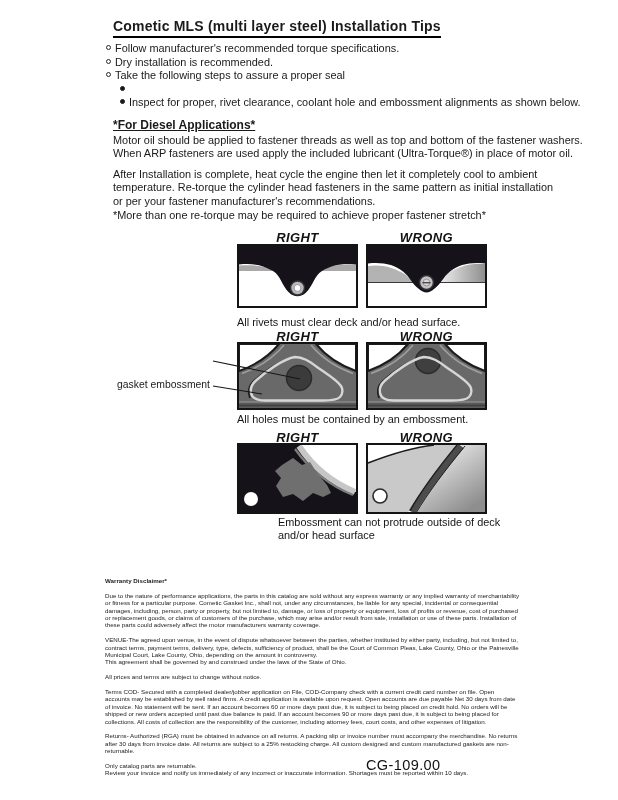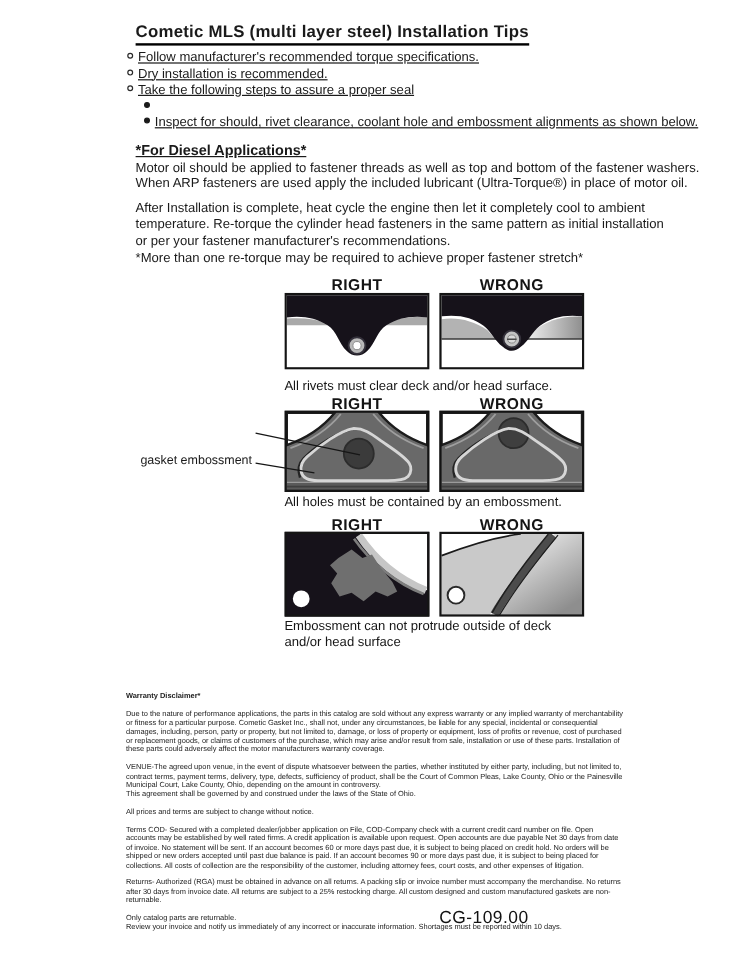--- a/index.html
+++ b/index.html
@@ -5,34 +5,34 @@
   html,body{margin:0;padding:0;background:#ffffff;}
   .page{
     position:relative;width:618px;height:800px;background:#ffffff;overflow:hidden;
     font-family:"Liberation Sans","DejaVu Sans",sans-serif;color:#1a1a1a;
   }
   .title{
     position:absolute;left:113px;top:18px;margin:0;
     font-size:14px;font-weight:bold;letter-spacing:0.2px;
     border-bottom:2px solid #000;padding-bottom:2px;display:inline-block;
   }
-  .bullets{position:absolute;left:106px;top:42px;width:470px;font-size:10.9px;line-height:13.5px;text-decoration:underline;}
+  .bullets{position:absolute;left:106px;top:42px;width:470px;font-size:10.9px;line-height:13.5px;}
   .b{white-space:nowrap;}
   .b.sub{padding-left:14px;}
   .bm{display:inline-block;width:3px;height:3px;border:1px solid #2a2a2a;border-radius:50%;
       margin-right:4px;vertical-align:2px;background:transparent;}
   .bm.filled{background:#1a1a1a;border-color:#1a1a1a;}
   .diesel-h{position:absolute;left:113px;top:118px;margin:0;font-size:12px;font-weight:bold;text-decoration:underline;}
   .para{position:absolute;left:113px;font-size:10.9px;line-height:13.4px;white-space:nowrap;}
   .p1{top:134px;}
   .p2{top:168px;}
   .note{top:209px;}
 
   .dlabel{position:absolute;width:121px;text-align:center;font-size:13px;font-weight:bold;
-          letter-spacing:0.4px;color:#141414;}
+          letter-spacing:0.4px;color:#141414;font-style:italic;}
   .dbox{position:absolute;width:121px;display:block;}
   .caption{position:absolute;left:237px;font-size:10.9px;line-height:13px;color:#161616;}
 
   .ann{position:absolute;left:95px;width:115px;text-align:right;font-size:10.4px;line-height:12.4px;}
   .ann1{top:345px;}
   .ann2{top:379px;}
   .row2-overlay{position:absolute;left:110px;top:340px;pointer-events:none;}
 
   .warranty{position:absolute;left:105px;top:577px;width:415px;font-size:6.2px;line-height:7.4px;color:#222;}
   .w-h{font-weight:bold;margin-bottom:7.4px;}
@@ -44,21 +44,21 @@
 
 <div class="page">
 
   <h1 class="title">Cometic MLS (multi layer steel) Installation Tips</h1>
 
   <div class="bullets">
     <div class="b"><span class="bm"></span><span>Follow manufacturer's recommended torque specifications.</span></div>
     <div class="b"><span class="bm"></span><span>Dry installation is recommended.</span></div>
     <div class="b"><span class="bm"></span><span>Take the following steps to assure a proper seal</span></div>
     <div class="b sub"><span class="bm filled"></span></div>
-    <div class="b sub"><span class="bm filled"></span><span>Inspect for should, rivet clearance, coolant hole and embossment alignments as shown below.</span></div>
+    <div class="b sub"><span class="bm filled"></span><span>Inspect for proper, rivet clearance, coolant hole and embossment alignments as shown below.</span></div>
   </div>
 
   <h2 class="diesel-h">*For Diesel Applications*</h2>
 
   <div class="para p2">
     <div>After Installation is complete, heat cycle the engine then let it completely cool to ambient</div>
     <div>temperature. Re-torque the cylinder head fasteners in the same pattern as initial installation</div>
     <div>or per your fastener manufacturer's recommendations.</div>
   </div>
 
@@ -168,21 +168,21 @@
     <path d="M2,20 C28,10 50,4 68,2 L92,2 C72,26 52,50 42,70 L2,70 Z" fill="#c9c9c9"></path>
     <path d="M2,20 C28,10 50,4 68,2" stroke="#1a1a1a" stroke-width="1.4" fill="none"></path>
     <path d="M96,2 L119,2 L119,70 L48,70 C58,48 76,24 96,2 Z" fill="url(#g3w)"></path>
     <path d="M95,3 C75,27 57,50 46,69" stroke="#4c4c4c" stroke-width="7" fill="none"></path>
     <path d="M91,2 C72,25 55,48 44,68" stroke="#1f1f1f" stroke-width="1.2" fill="none"></path>
     <path d="M99,3 C80,26 62,50 50,70" stroke="#1f1f1f" stroke-width="1" fill="none"></path>
     <circle cx="14" cy="53" r="7" fill="#ffffff" stroke="#2a2a2a" stroke-width="1.6"></circle>
     <rect x="1" y="1" width="119" height="69" fill="none" stroke="#141414" stroke-width="2"></rect>
   </svg>
 
-  <div class="caption" style="top:516px;">
+  <div class="caption" style="top:516px;margin-left:41px;">
     <div>Embossment can not protrude outside of deck</div>
     <div>and/or head surface</div>
   </div>
 
   <div class="warranty">
     <div class="w-h">Warranty Disclaimer*</div>
     <div class="w-p">Due to the nature of performance applications, the parts in this catalog are sold without any express warranty or any implied warranty of merchantability or fitness for a particular purpose.  Cometic Gasket Inc., shall not, under any circumstances, be liable for any special, incidental or consequential damages, including, person, party or property, but not limited to, damage, or loss of property or equipment, loss of profits or revenue, cost of purchased or replacement goods, or claims of customers of the purchase, which may arise and/or result from sale, installation or use of these parts.  Installation of these parts could adversely affect the motor manufacturers warranty coverage.</div>
     <div class="w-p">
       <div>VENUE-The agreed upon venue, in the event of dispute whatsoever between the parties, whether instituted by either party, including, but not limited to, contract terms, payment terms, delivery, type, defects, sufficiency of product, shall be the Court of Common Pleas, Lake County, Ohio or the Painesville Municipal Court, Lake County, Ohio, depending on the amount in controversy.</div>
       <div>This agreement shall be governed by and construed under the laws of the State of Ohio.</div>

